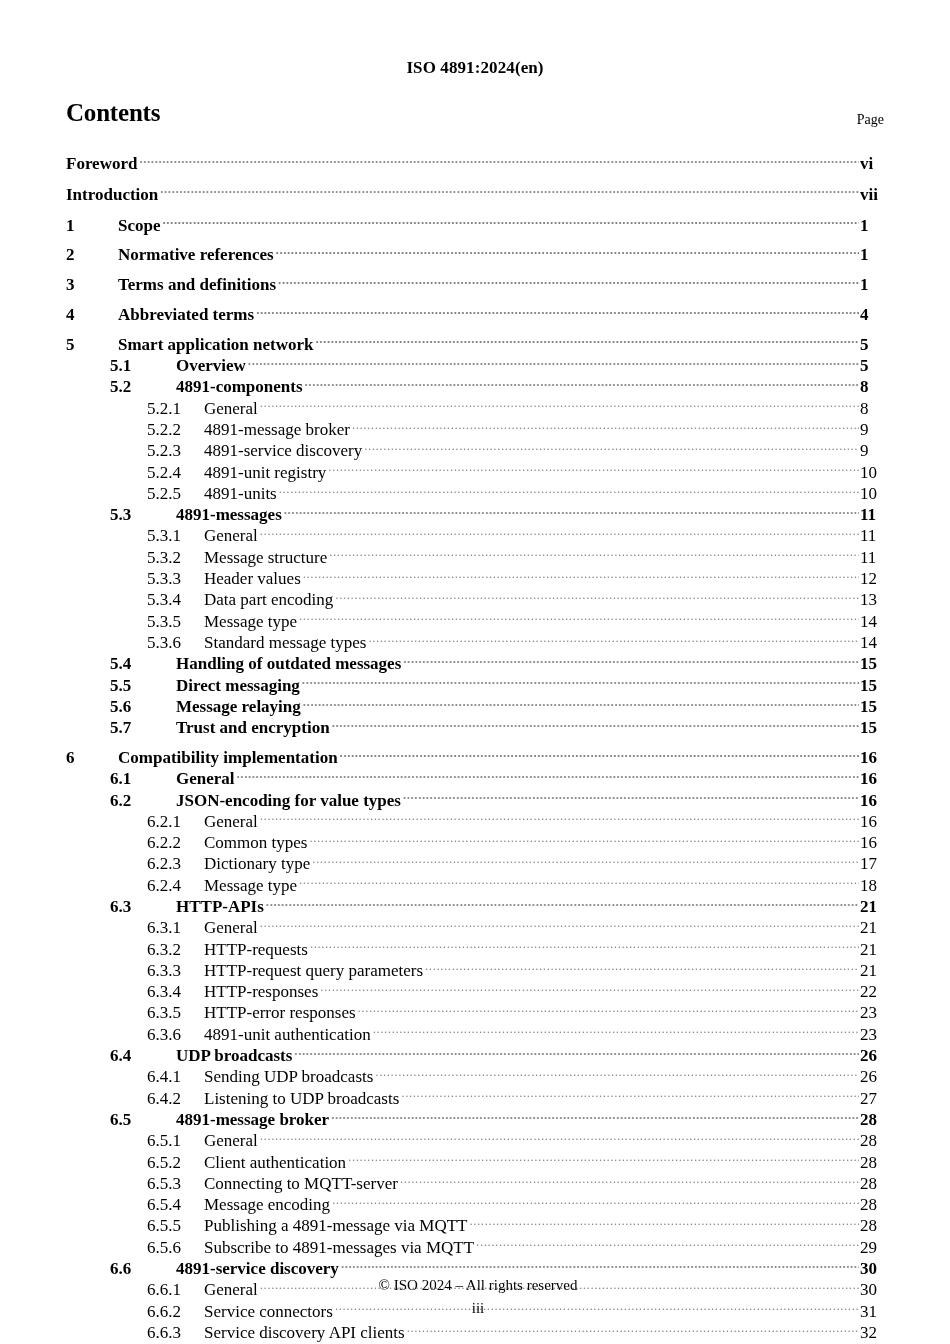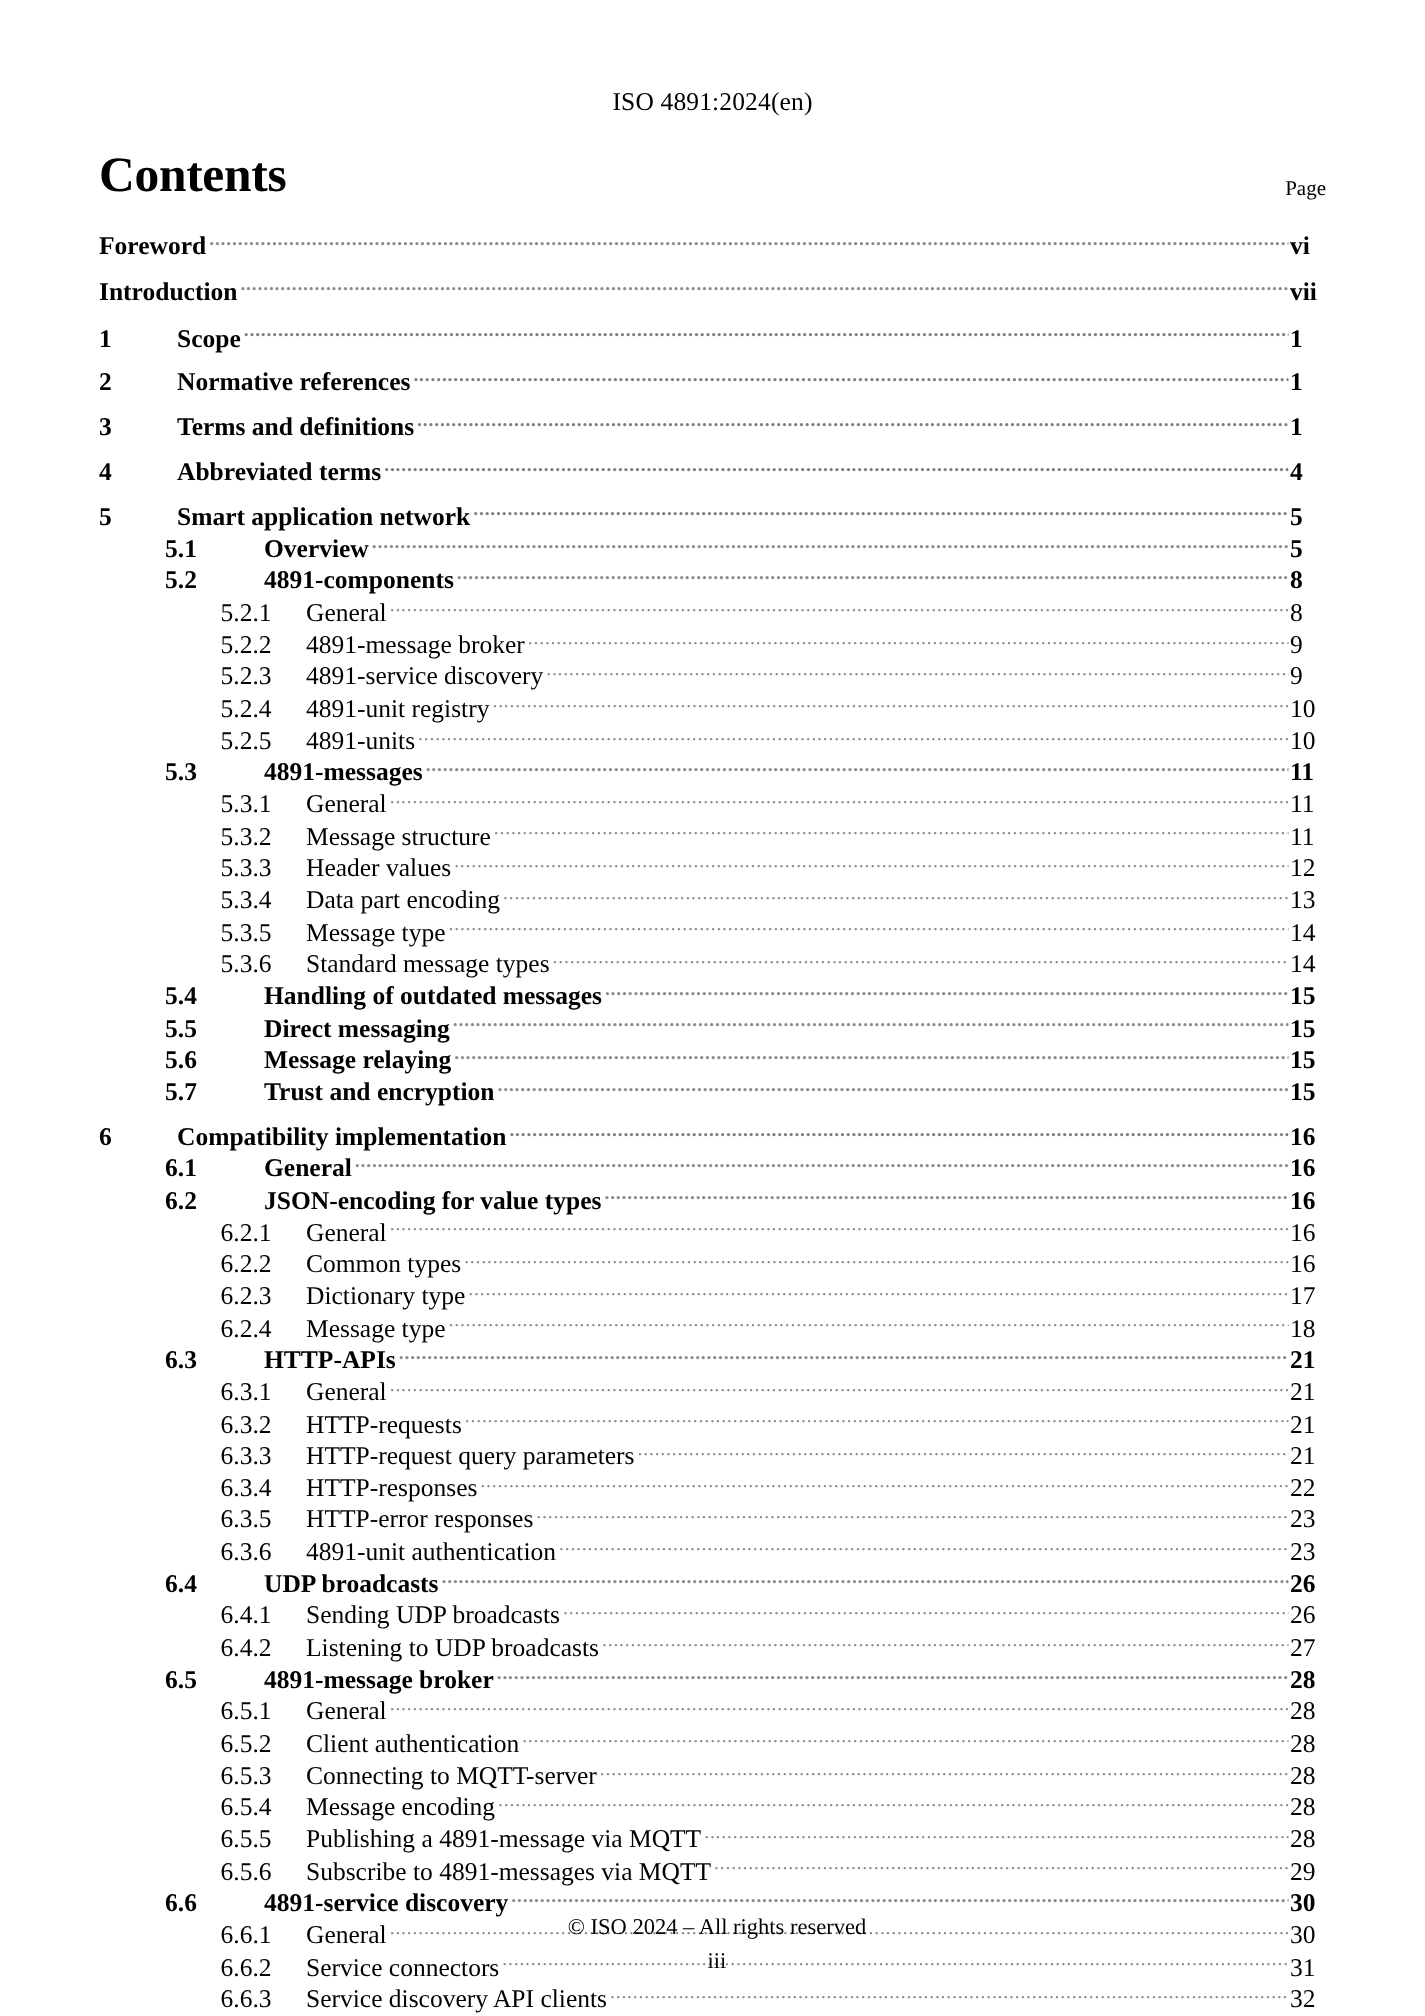--- a/index.html
+++ b/index.html
@@ -20,37 +20,37 @@
     overflow: hidden;
   }
 
   
   .doc-header {
     position: absolute;
     top: 58px;
     left: 0;
     width: 950px;
     text-align: center;
-    font-weight: normal;
+    font-weight: bold;
     font-size: 17px;
     letter-spacing: 0.1px;
   }
 
   
   .toc-title-row {
     position: absolute;
     top: 99px;
     left: 66px;
     width: 818px;
     display: flex;
     align-items: baseline;
     justify-content: space-between;
   }
   .toc-title {
-    font-size: 33px;
+    font-size: 25px;
     font-weight: bold;
     letter-spacing: -0.2px;
   }
   .toc-page-label {
     font-size: 14px;
     font-weight: normal;
     position: relative;
     top: 3px;
   }
 

